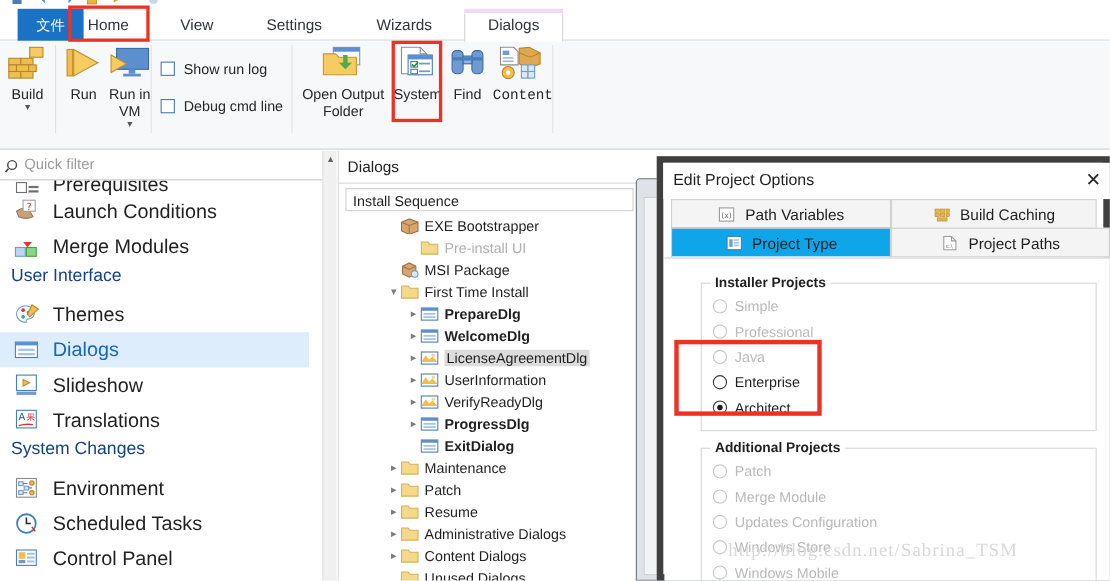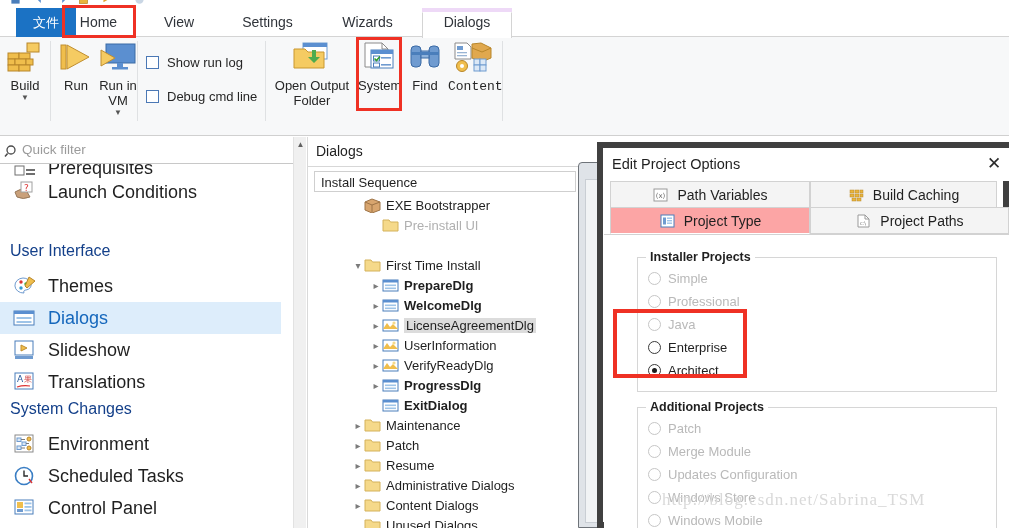--- a/index.html
+++ b/index.html
@@ -106,21 +106,21 @@
   #dlg-hdr { position:absolute; left:0; top:0; width:410px; height:33px; background:#ffffff; }
   #dlg-hdr .t { position:absolute; left:9px; top:8px; font-size:14.5px; color:#1f1f1f; }
   #dlg-close { position:absolute; right:6px; top:5px; width:26px; height:22px; text-align:center; line-height:22px; font-size:17px; color:#2b2b2b; cursor:default; }
 
   .dtabrow { position:absolute; height:27px; }
   .dtab {
     position:absolute; height:27px; display:flex; align-items:center; justify-content:center;
     font-size:14px; color:#1f1f1f; cursor:default;
     background:#f4f4f4; border:1px solid #d2d2d2;
   }
-  .dtab.active { background:#fca5a5; border-bottom-color:#ffffff; }
+  .dtab.active { background:#0ea5e9; border-bottom-color:#ffffff; }
   .dtab .tbico { width:17px; height:16px; margin-right:8px; flex:none; position:relative; }
 
   #dlg-body { position:absolute; left:1px; top:86px; width:408px; height:299px; background:#ffffff; border-top:1px solid #d2d2d2; }
 
   .gbox { position:absolute; border:1px solid #d6d6d6; }
   .gbox > .glabel {
     position:absolute; left:8px; top:-8px; background:#fff; padding:0 4px;
     font-size:12.5px; color:#1f1f1f; font-weight:bold;
   }
   .radio-row { position:absolute; display:flex; align-items:center; cursor:default; }
@@ -318,20 +318,30 @@
       <span class="sico">
         <svg width="26" height="22" viewBox="0 0 26 22">
           <path d="M3 11 q5 -4 11 -2 l4 7 q-7 3 -13 0 Z" fill="#c9a07a" stroke="#96785a"></path>
           <rect x="9" y="1" width="11" height="10" fill="#fff" stroke="#a0a0a0"></rect>
           <text x="14.5" y="9.5" font-size="9" fill="#d33" text-anchor="middle" font-family="DejaVu Sans, sans-serif">?</text>
         </svg>
       </span>
       <span class="slbl">Launch Conditions</span>
     </div>
 
+    <div class="sb-item" style="top:44px">
+      <span class="sico">
+        <svg width="26" height="22" viewBox="0 0 26 22">
+          <rect x="2" y="12" width="9" height="8" fill="#bcd6ef" stroke="#6f9bd0"></rect>
+          <rect x="12" y="12" width="9" height="8" fill="#86d686" stroke="#4a9a4a"></rect>
+          <path d="M11 1 v6 h4 l-4 5 l-4 -5 h4 z" fill="#d93b3b" transform="translate(2,0)"></path>
+        </svg>
+      </span>
+      <span class="slbl">Merge Modules</span>
+    </div>
 
     <div class="sb-head" style="top:78px">User Interface</div>
 
     <div class="sb-item" style="top:106px">
       <span class="sico">
         <svg width="26" height="22" viewBox="0 0 26 22">
           <path d="M11 3 a8 7 0 1 0 1 15 a2 2 0 0 1 2 -3 a6 5 0 0 0 5 -6 a8 7 0 0 0 -8 -6z" fill="#fff" stroke="#6f9bd0"></path>
           <circle cx="9" cy="7" r="1.7" fill="#d33"></circle>
             <circle cx="14" cy="9" r="1.7" fill="#3a3"></circle>
             <circle cx="9" cy="13" r="1.7" fill="#39c"></circle>
@@ -445,20 +455,29 @@
     </div>
 
     <div class="tnode" style="top:21px; padding-left:22px">
       <span class="chev"></span>
       <span class="tico"><svg width="17" height="15" viewBox="0 0 17 15">
             <path d="M1 2 h6 l1.5 2 h7.5 v9 h-15 z" fill="#f5d98a" stroke="#d4b25a"></path>
           </svg></span>
       <span class="tlbl" style="color:#b0b0b0">Pre-install UI</span>
     </div>
 
+    <div class="tnode" style="top:41px; padding-left:4px">
+      <span class="chev"></span>
+      <span class="tico"><svg width="17" height="15" viewBox="0 0 17 15">
+            <path d="M2 4 l6 -3 l6 3 v7 l-6 3 l-6 -3 z" fill="#d8a56e" stroke="#9e7447"></path>
+            <path d="M2 4 l6 3 l6 -3" fill="none" stroke="#9e7447"></path>
+            <circle cx="13" cy="11" r="3" fill="#dbe8f6" stroke="#6f9bd0"></circle>
+          </svg></span>
+      <span class="tlbl">MSI Package</span>
+    </div>
 
     <div class="tnode" style="top:61px; padding-left:4px">
       <span class="chev">▾</span>
       <span class="tico"><svg width="17" height="15" viewBox="0 0 17 15">
             <path d="M1 2 h6 l1.5 2 h7.5 v9 h-15 z" fill="#f5d98a" stroke="#d4b25a"></path>
           </svg></span>
       <span class="tlbl">First Time Install</span>
     </div>
 
     <div class="tnode" style="top:81px; padding-left:22px">

